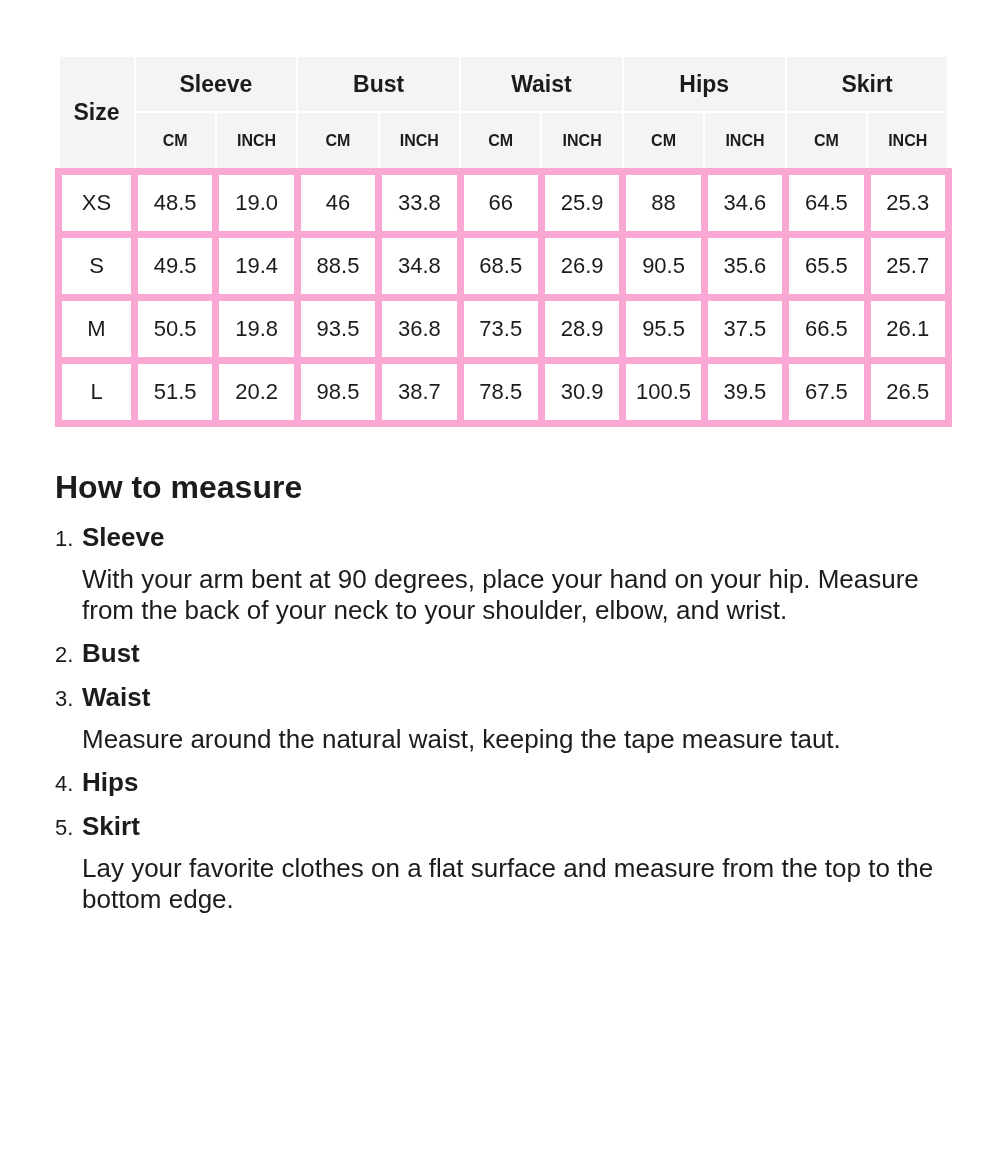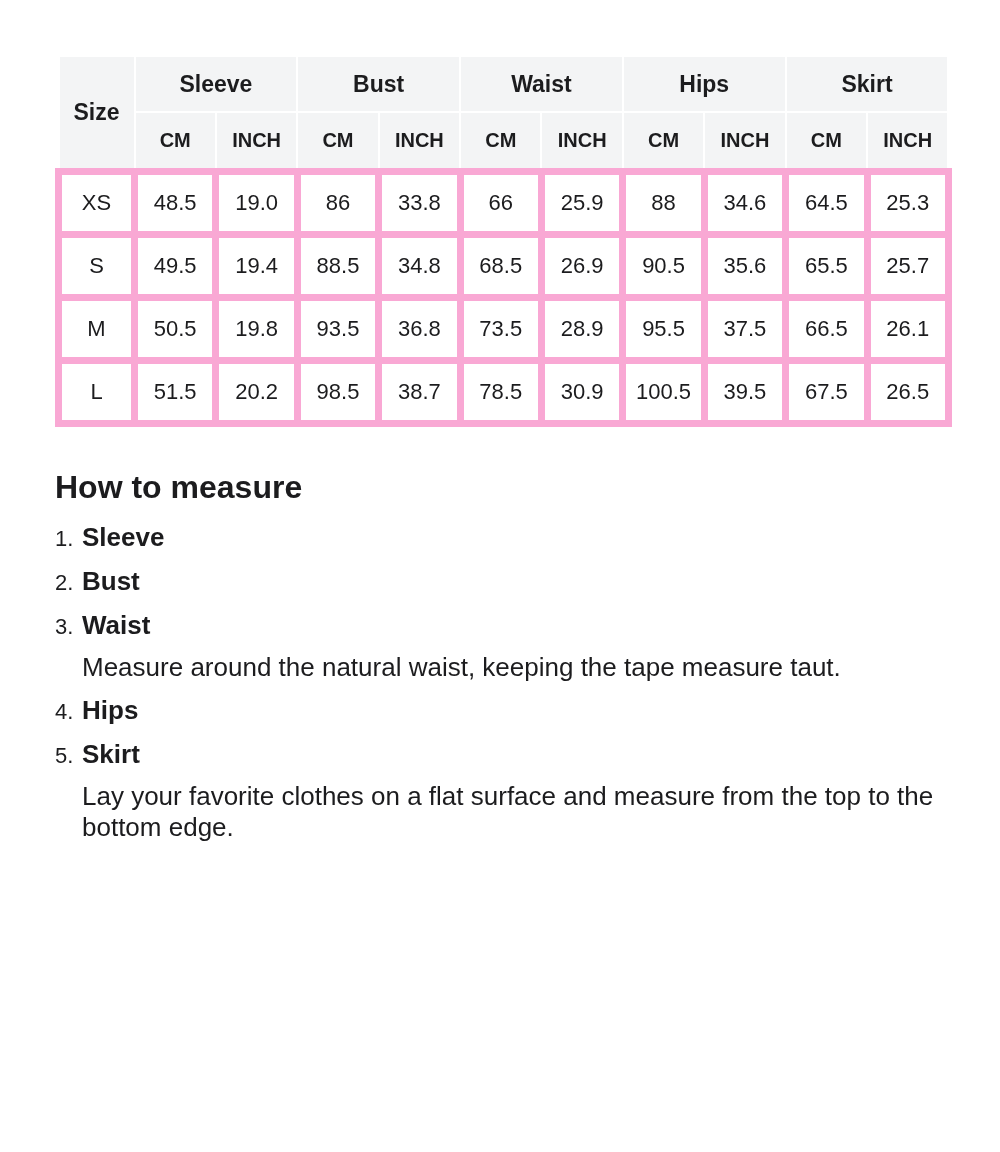--- a/index.html
+++ b/index.html
@@ -25,21 +25,21 @@
   }
   table.size-chart th {
     background: #f3f4f5;
     border: 2px solid #ffffff;
     font-weight: 700;
     text-align: center;
     vertical-align: middle;
     padding: 0;
   }
   tr.group-row th { font-size: 23px; height: 54px; }
-  tr.unit-row th  { font-size: 20px; height: 55px; border-bottom: 6px solid #be185d; }
+  tr.unit-row th  { font-size: 16px; height: 55px; border-bottom: 6px solid #be185d; }
   th.size-head    { font-size: 23px; }
   table.size-chart td {
     border: 7px solid #f9a8d4;
     background: #ffffff;
     font-size: 22px;
     text-align: center;
     vertical-align: middle;
     height: 56px;
     padding: 0;
   }
@@ -111,21 +111,21 @@
         <th>INCH</th>
         <th>CM</th>
         <th>INCH</th>
       </tr>
     </thead>
     <tbody>
       <tr>
         <td>XS</td>
         <td>48.5</td>
         <td>19.0</td>
-        <td>86</td>
+        <td>46</td>
         <td>33.8</td>
         <td>66</td>
         <td>25.9</td>
         <td>88</td>
         <td>34.6</td>
         <td>64.5</td>
         <td>25.3</td>
       </tr>
       <tr>
         <td>S</td>
@@ -172,20 +172,21 @@
   <h2 class="htm-title">How to measure</h2>
 
 
   <div class="measure-list">
 
     <div class="step">
       <div class="step-head">
         <span class="step-number">1.</span>
         <span class="step-term">Sleeve</span>
       </div>
+      <p class="step-desc">With your arm bent at 90 degrees, place your hand on your hip. Measure from the back of your neck to your shoulder, elbow, and wrist.</p>
     </div>
 
     <div class="step">
       <div class="step-head">
         <span class="step-number">2.</span>
         <span class="step-term">Bust</span>
       </div>
     </div>
 
     <div class="step">

